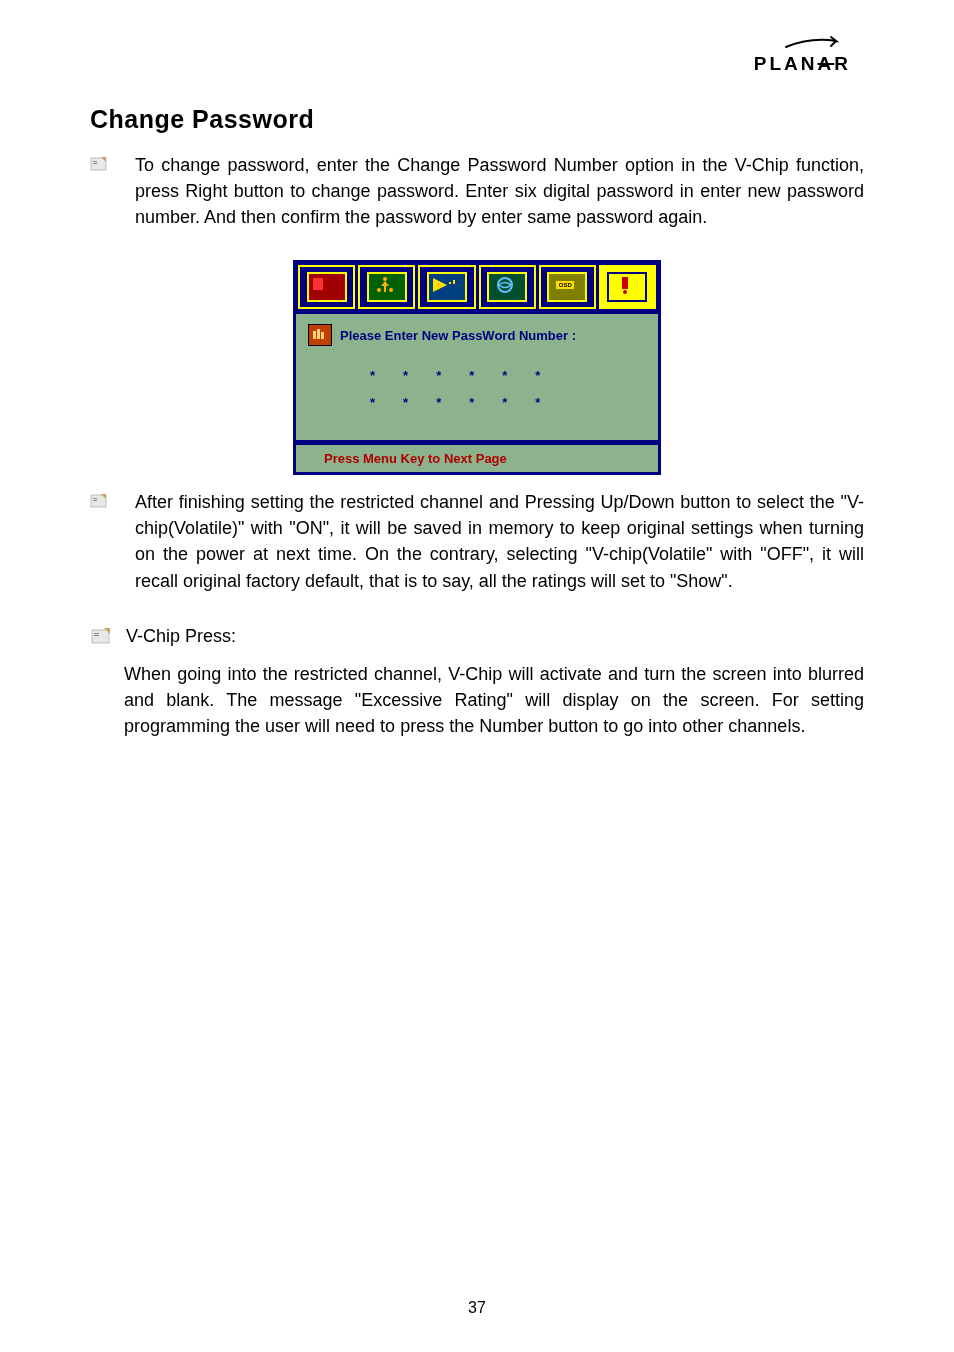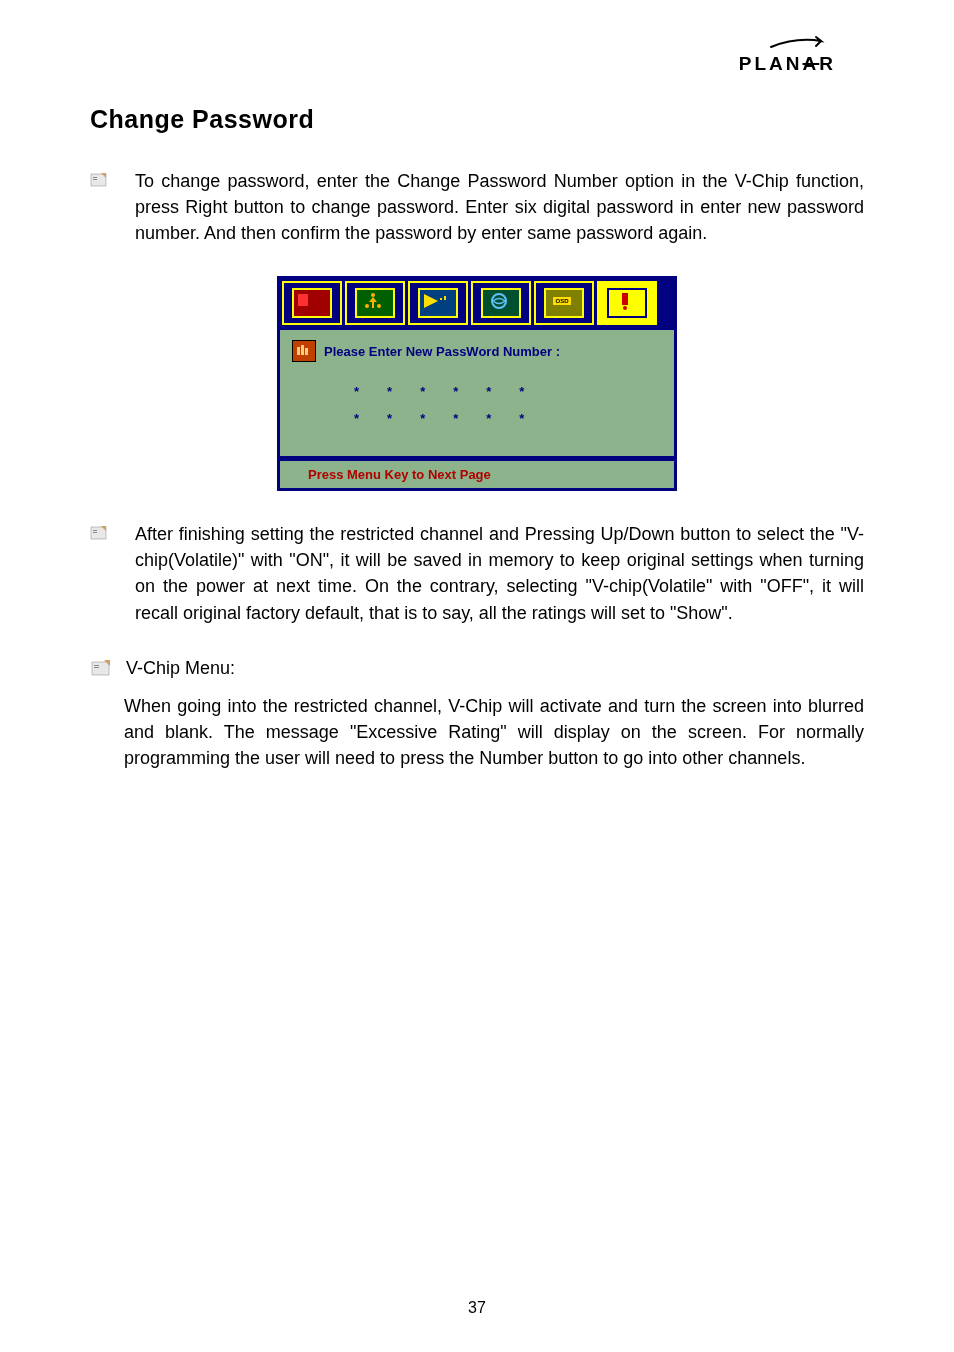--- a/index.html
+++ b/index.html
@@ -12,40 +12,40 @@
     height: 1352px;
     position: relative;
   }
   .page {
     padding: 60px 90px 40px 90px;
     box-sizing: border-box;
   }
   .header-logo {
     position: absolute;
     top: 35px;
-    right: 118px;
+    right: 103px;
     text-align: right;
   }
   .arrow-svg {
     display: block;
     margin-left: auto;
     margin-bottom: 2px;
   }
   .planar-text {
     font-family: Arial, sans-serif;
     font-weight: bold;
     font-size: 19px;
     letter-spacing: 3px;
     color: #000;
   }
   .heading {
     font-family: Arial, sans-serif;
     font-weight: 900;
     font-size: 25px;
-    margin: 45px 0 34px 0;
+    margin: 45px 0 18px 0;
     letter-spacing: 0.5px;
   }
   .heading2 {
     font-family: Arial, sans-serif;
     font-weight: 900;
     font-size: 25px;
     margin: 40px 0 18px 0;
     letter-spacing: 0.5px;
   }
   .body-block {
@@ -61,22 +61,22 @@
     margin-top: 4px;
   }
   .body-text {
     font-size: 18px;
     line-height: 1.45;
     text-align: justify;
     flex: 1;
     margin-left: 13px;
   }
   .osd-screenshot {
-    margin: 30px auto 30px auto;
-    width: 400px;
+    margin: 30px auto 14px auto;
+    width: 368px;
   }
   .osd-tabs {
     display: flex;
     background: #000080;
     border: 3px solid #000080;
     gap: 3px;
     padding: 2px;
   }
   .osd-tab {
     width: 60px;
@@ -307,20 +307,20 @@
     <div class="body-text">After finishing setting the restricted channel and Pressing Up/Down button to select the "V-chip(Volatile)" with "ON", it will be saved in memory to keep original settings when turning on the power at next time. On the contrary, selecting "V-chip(Volatile" with "OFF", it will recall original factory default, that is to say, all the ratings will set to "Show".</div>
   </div>
 
   <div class="lock-heading">
     <svg class="lock-icon" viewBox="0 0 22 18">
       <rect x="2" y="3" width="17" height="13" fill="#e8e8e8" stroke="#888" stroke-width="0.5"></rect>
       <rect x="4" y="6" width="5" height="1" fill="#888"></rect>
       <rect x="4" y="8" width="5" height="1" fill="#888"></rect>
       <polygon points="14,1 20,1 20,7" fill="#d0a060"></polygon>
     </svg>
-    <span>V-Chip Menu:</span>
-  </div>
-
-  <div class="indented-para">When going into the restricted channel, V-Chip will activate and turn the screen into blurred and blank. The message "Excessive Rating" will display on the screen. For normally programming the user will need to press the Number button to go into other channels.</div>
+    <span>V-Chip Press:</span>
+  </div>
+
+  <div class="indented-para">When going into the restricted channel, V-Chip will activate and turn the screen into blurred and blank. The message "Excessive Rating" will display on the screen. For setting programming the user will need to press the Number button to go into other channels.</div>
 
 </div>
 
 <div class="page-number">37</div>
 
 </body></html>

